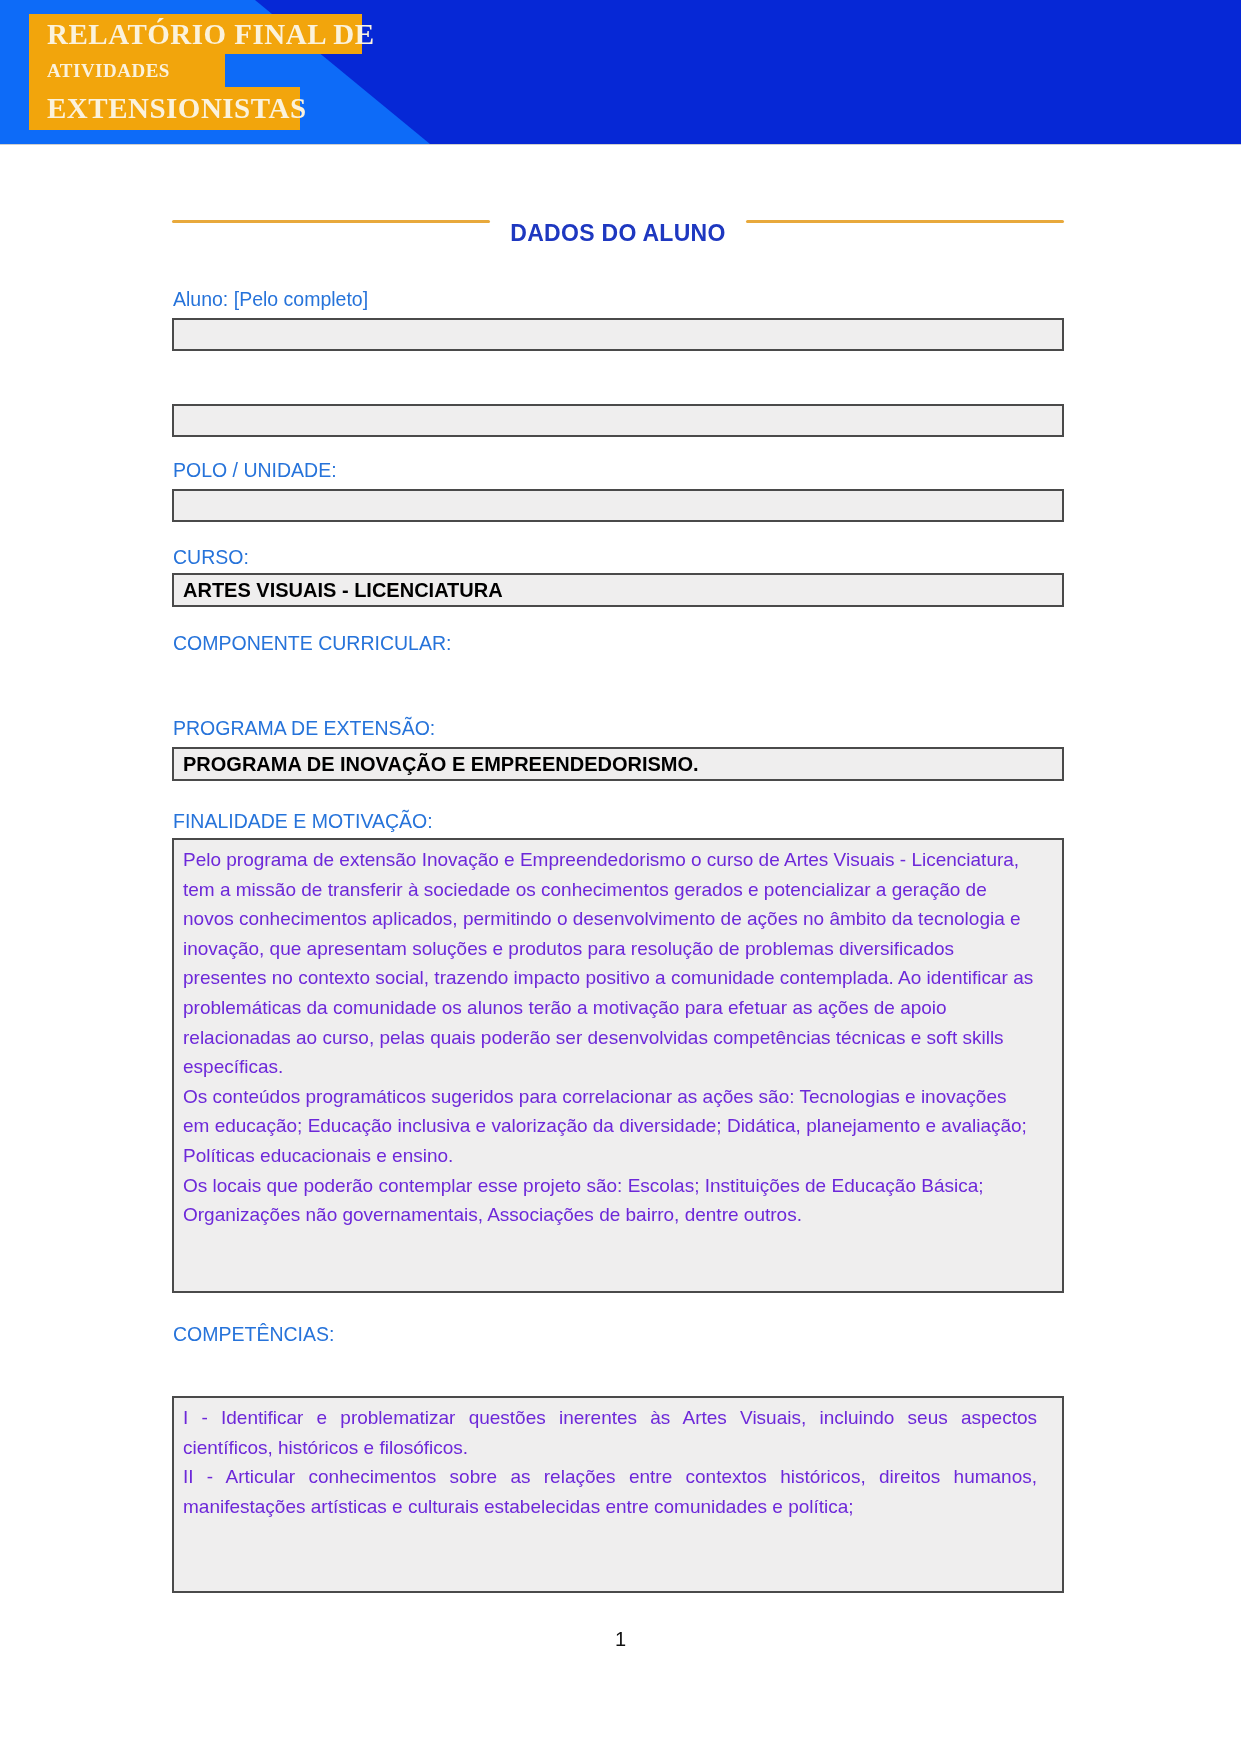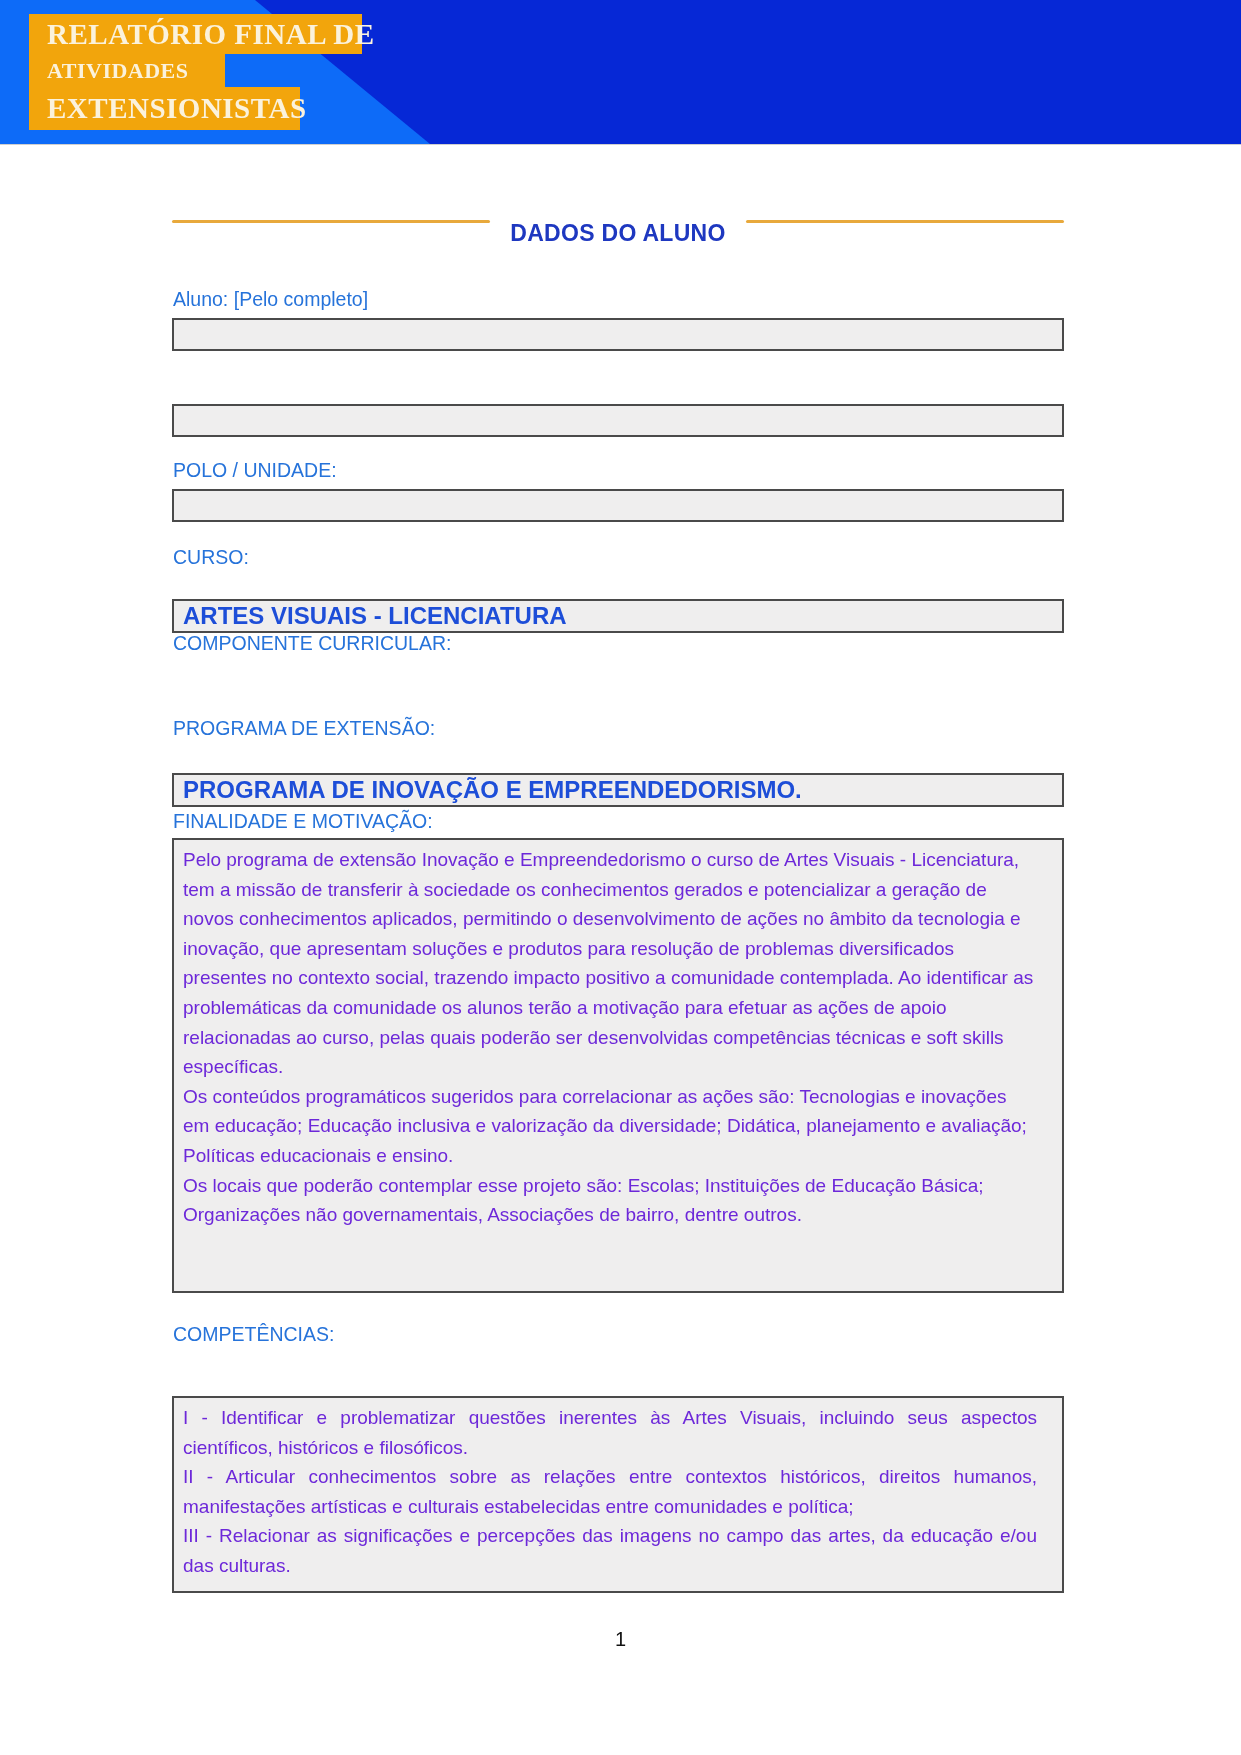--- a/index.html
+++ b/index.html
@@ -15,21 +15,21 @@
     background:#0d6bf8;
     clip-path:polygon(0 0, 255px 0, 430px 144px, 0 144px);
   }
   .banner-block {
     position:absolute; background:#F2A50C; color:#FBF2DC;
     font-family:"Liberation Serif", serif; font-weight:600;
     display:flex; align-items:center; padding-left:18px; box-sizing:border-box;
     letter-spacing:0.5px; white-space:nowrap;
   }
   .bb1 { left:29px; top:14px; width:333px; height:40px; font-size:29px; }
-  .bb2 { left:29px; top:54px; width:196px; height:33px; font-size:22px; }
+  .bb2 { left:29px; top:54px; width:196px; height:33px; font-size:19px; }
   .bb3 { left:29px; top:87px; width:271px; height:43px; font-size:29px; }
 
   
   .title-row {
     position:absolute; left:172px; top:220px; width:892px; height:34px;
     display:flex; gap:14px;
   }
   .title-row .accent-line { flex:1; height:3px; background:#E8A93C; border-radius:2px; }
   .title-text {
     color:#1E38C0; font-weight:bold; font-size:23px; letter-spacing:0.3px;
@@ -40,21 +40,21 @@
   .f-label {
     position:absolute; left:173px; width:892px; line-height:22px;
     color:#2673DA; font-size:19.5px;
   }
   .f-box {
     position:absolute; left:172px; width:892px; box-sizing:border-box;
     background:#EFEEEE; border:2px solid #4a4a4a;
   }
   .f-box.filled {
     display:flex; align-items:center; padding-left:9px;
-    color:#1d4ed8; font-weight:bold; font-size:24px; white-space:nowrap;margin-top:26px;
+    color:#000000; font-weight:bold; font-size:20px; white-space:nowrap;
   }
   .t-box {
     position:absolute; left:172px; width:892px; box-sizing:border-box;
     background:#EFEEEE; border:2px solid #4a4a4a;
     color:#6d28d9; font-size:19px; line-height:29.6px;
     padding:5px 25px 0 9px; overflow:hidden;
   }
   .t-box p { margin:0; }
   .t-box.justify p { text-align:justify; }
 
@@ -102,18 +102,17 @@
   <div class="t-box" style="top:838px; height:455px">
     <p>Pelo programa de extensão Inovação e Empreendedorismo o curso de Artes Visuais - Licenciatura, tem a missão de transferir à sociedade os conhecimentos gerados e potencializar a geração de novos conhecimentos aplicados, permitindo o desenvolvimento de ações no âmbito da tecnologia e inovação, que apresentam soluções e produtos para resolução de problemas diversificados presentes no contexto social, trazendo impacto positivo a comunidade contemplada. Ao identificar as problemáticas da comunidade os alunos terão a motivação para efetuar as ações de apoio relacionadas ao curso, pelas quais poderão ser desenvolvidas competências técnicas e soft skills específicas.</p>
     <p>Os conteúdos programáticos sugeridos para correlacionar as ações são: Tecnologias e inovações em educação; Educação inclusiva e valorização da diversidade; Didática, planejamento e avaliação; Políticas educacionais e ensino.</p>
     <p>Os locais que poderão contemplar esse projeto são: Escolas; Instituições de Educação Básica; Organizações não governamentais, Associações de bairro, dentre outros.</p>
   </div>
 
   <div class="f-label" style="top:1323px">COMPETÊNCIAS:</div>
   <div class="t-box justify" style="top:1396px; height:197px">
     <p>I - Identificar e problematizar questões inerentes às Artes Visuais, incluindo seus aspectos científicos, históricos e filosóficos.</p>
     <p>II - Articular conhecimentos sobre as relações entre contextos históricos, direitos humanos, manifestações artísticas e culturais estabelecidas entre comunidades e política;</p>
-    <p>III - Relacionar as significações e percepções das imagens no campo das artes, da educação e/ou das culturas.</p>
   </div>
 
   <div class="page-number">1</div>
 
 </div>
 
 </body></html>

